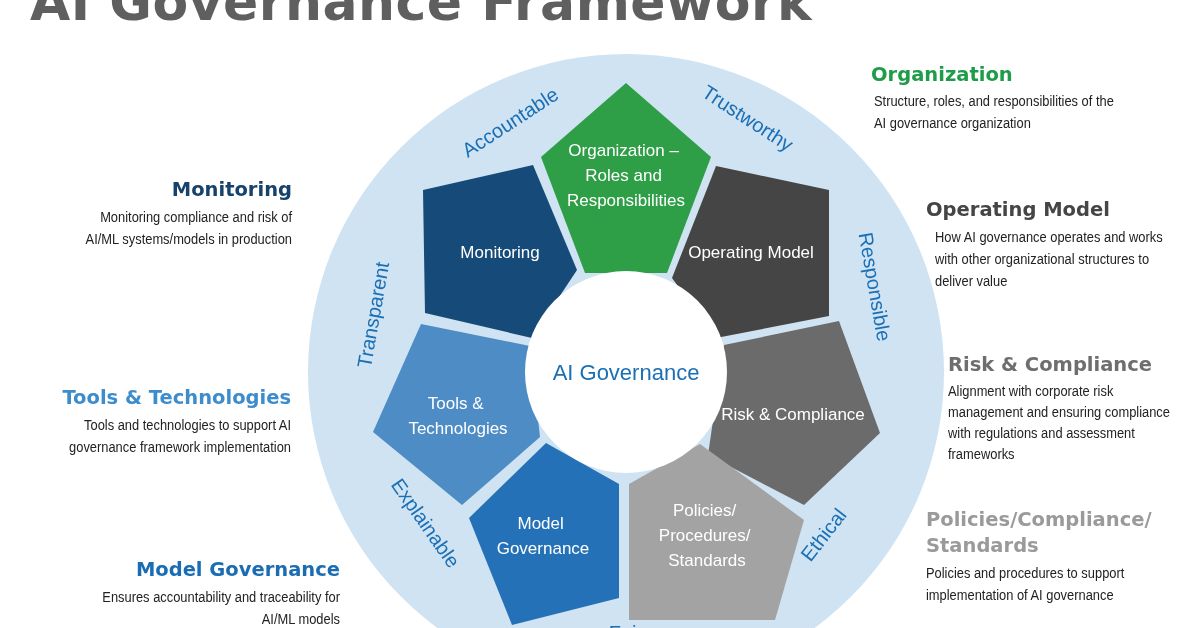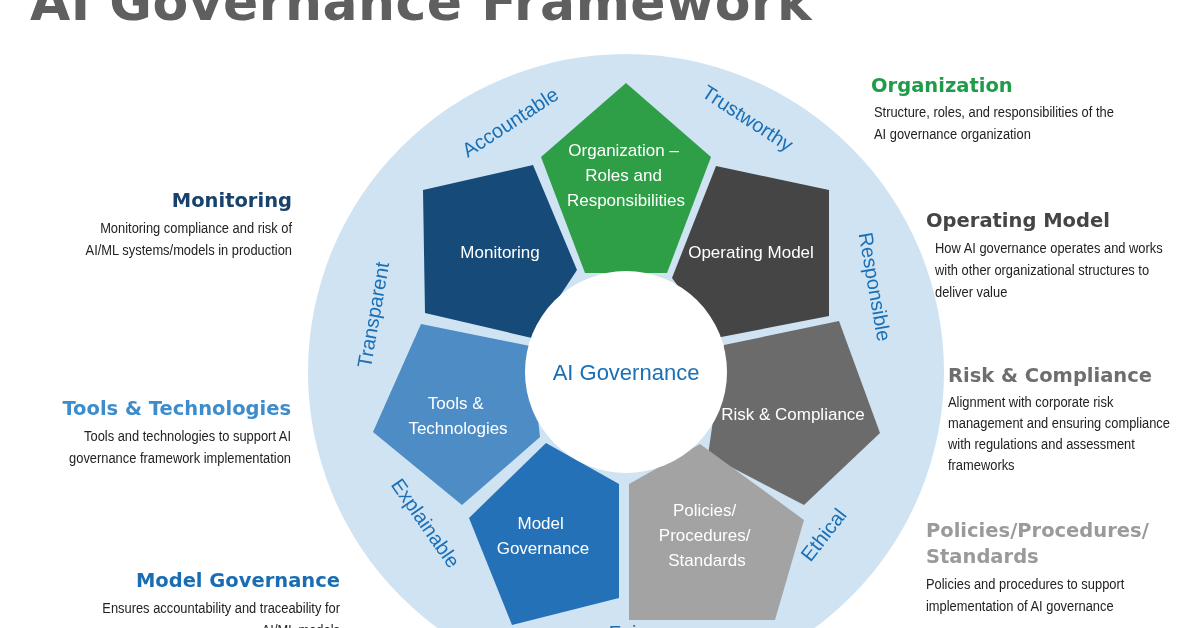--- a/index.html
+++ b/index.html
@@ -1,20 +1,20 @@
 <!DOCTYPE html>
 <html><head>
 <meta charset="utf-8">
 <style>
   html, body { margin:0; padding:0; }
   body { width:1200px; height:628px; overflow:hidden; background:#ffffff; position:relative; font-family:"Liberation Sans", sans-serif; }
   .title { position:absolute; left:30px; top:-28px; font-family:"DejaVu Sans", sans-serif; font-size:52px; font-weight:bold; color:#5f5f5f; letter-spacing:0.5px; white-space:nowrap; }
   svg.wheel { position:absolute; left:0; top:0; }
   .desc-block { position:absolute; }
-  .desc-title { font-family:"DejaVu Sans", sans-serif; font-weight:bold; font-size:19.5px; line-height:26px;margin-top:11px; }
+  .desc-title { font-family:"DejaVu Sans", sans-serif; font-weight:bold; font-size:19.5px; line-height:26px; }
   .desc-text { font-family:"Liberation Sans", sans-serif; font-size:14px; line-height:22px; color:#222; margin-top:6px; transform:scaleX(0.92); }
   .right .desc-text { transform-origin:left top; }
   .left { text-align:right; }
   .left .desc-text { transform-origin:right top; }
   .seg-label { font-family:"Liberation Sans", sans-serif; font-size:17px; fill:#ffffff; }
   .ring-word { font-family:"Liberation Sans", sans-serif; font-size:20px; fill:#1a6fb5; }
 </style>
 </head>
 <body>
 
@@ -109,21 +109,21 @@
   <div class="desc-text" style="margin-top:3px; line-height:21px;">
     <div>Alignment with corporate risk</div>
     <div>management and ensuring compliance</div>
     <div>with regulations and assessment</div>
     <div>frameworks</div>
   </div>
 </div>
 
 <div class="desc-block right" style="left:926px; top:507px; width:270px;">
   <div class="desc-title" style="color:#9a9a9a;">
-    <div>Policies/Procedures/</div>
+    <div>Policies/Compliance/</div>
     <div>Standards</div>
   </div>
   <div class="desc-text" style="margin-top:3px;">
     <div>Policies and procedures to support</div>
     <div>implementation of AI governance</div>
   </div>
 </div>
 
 <div class="desc-block left" style="left:20px; top:177px; width:272px;">
   <div class="desc-title" style="color:#17426b;">Monitoring</div>

